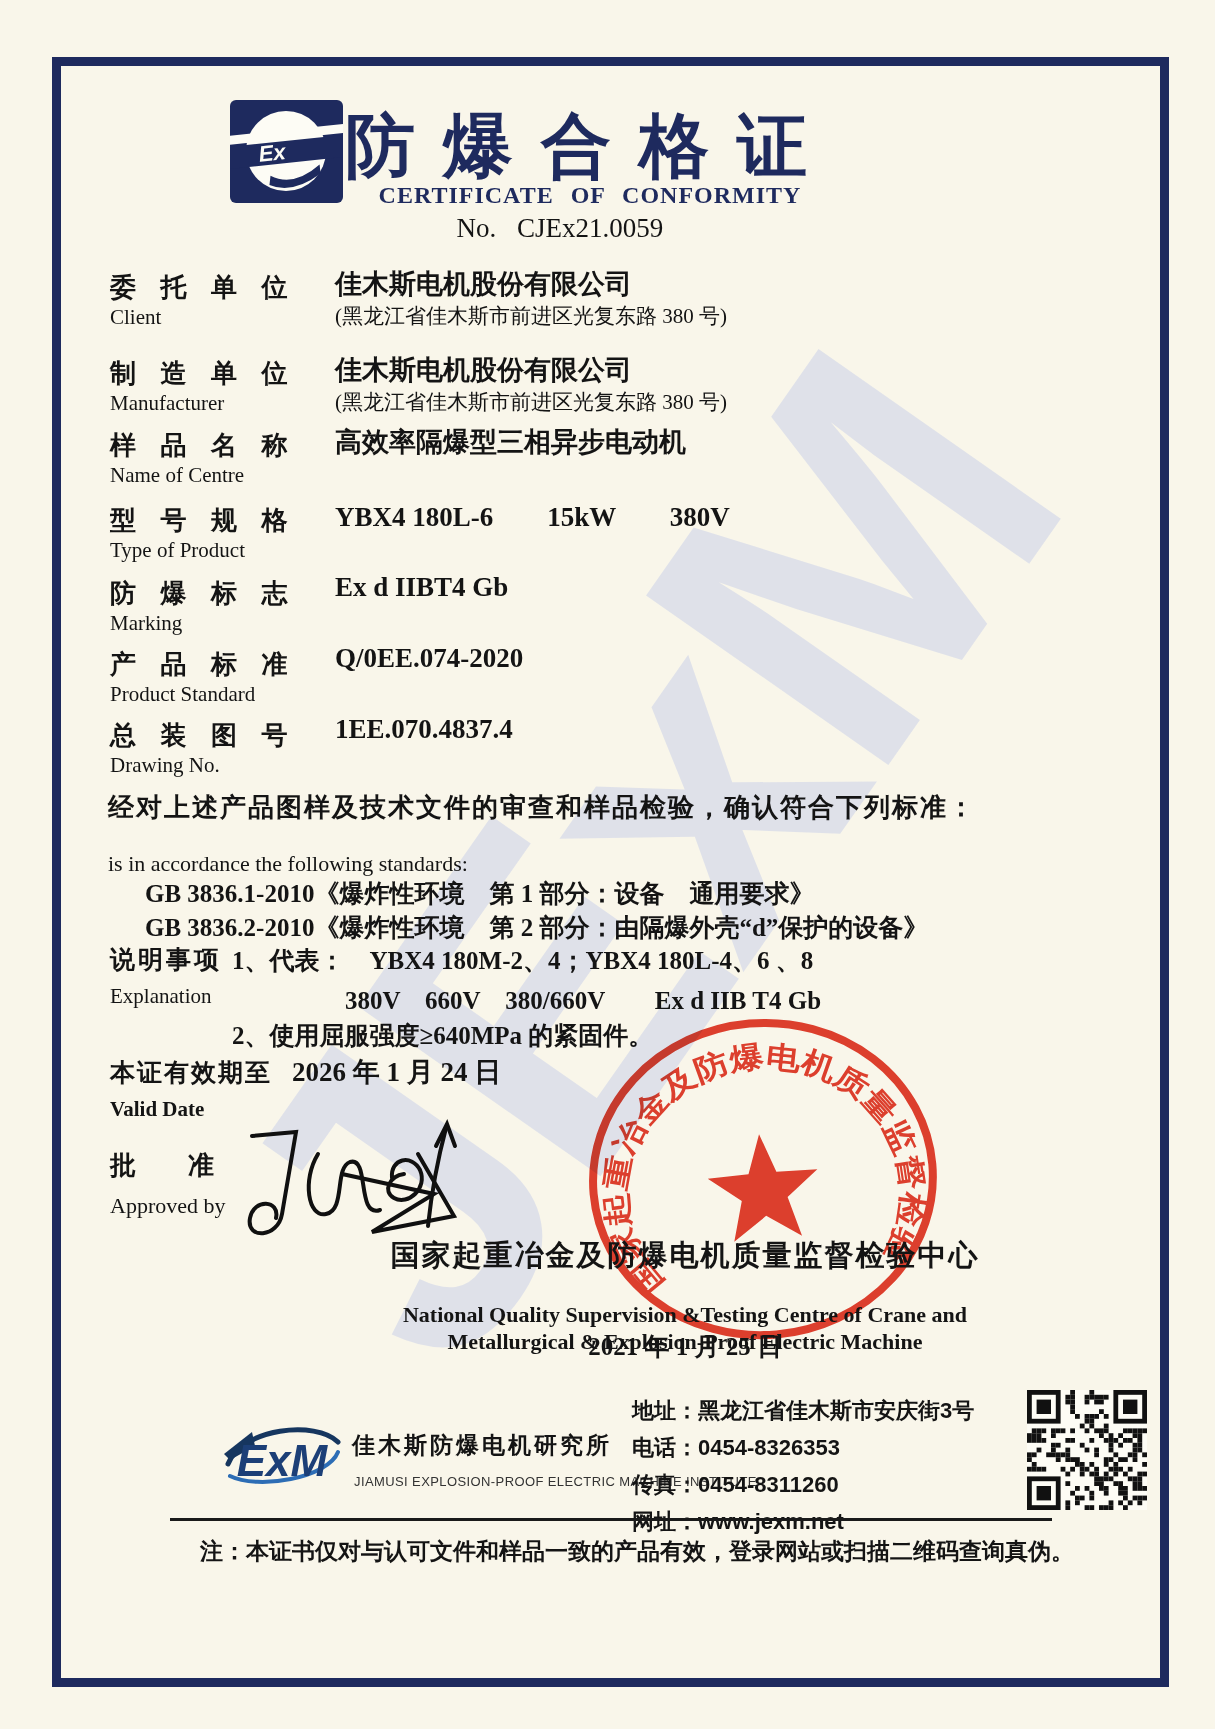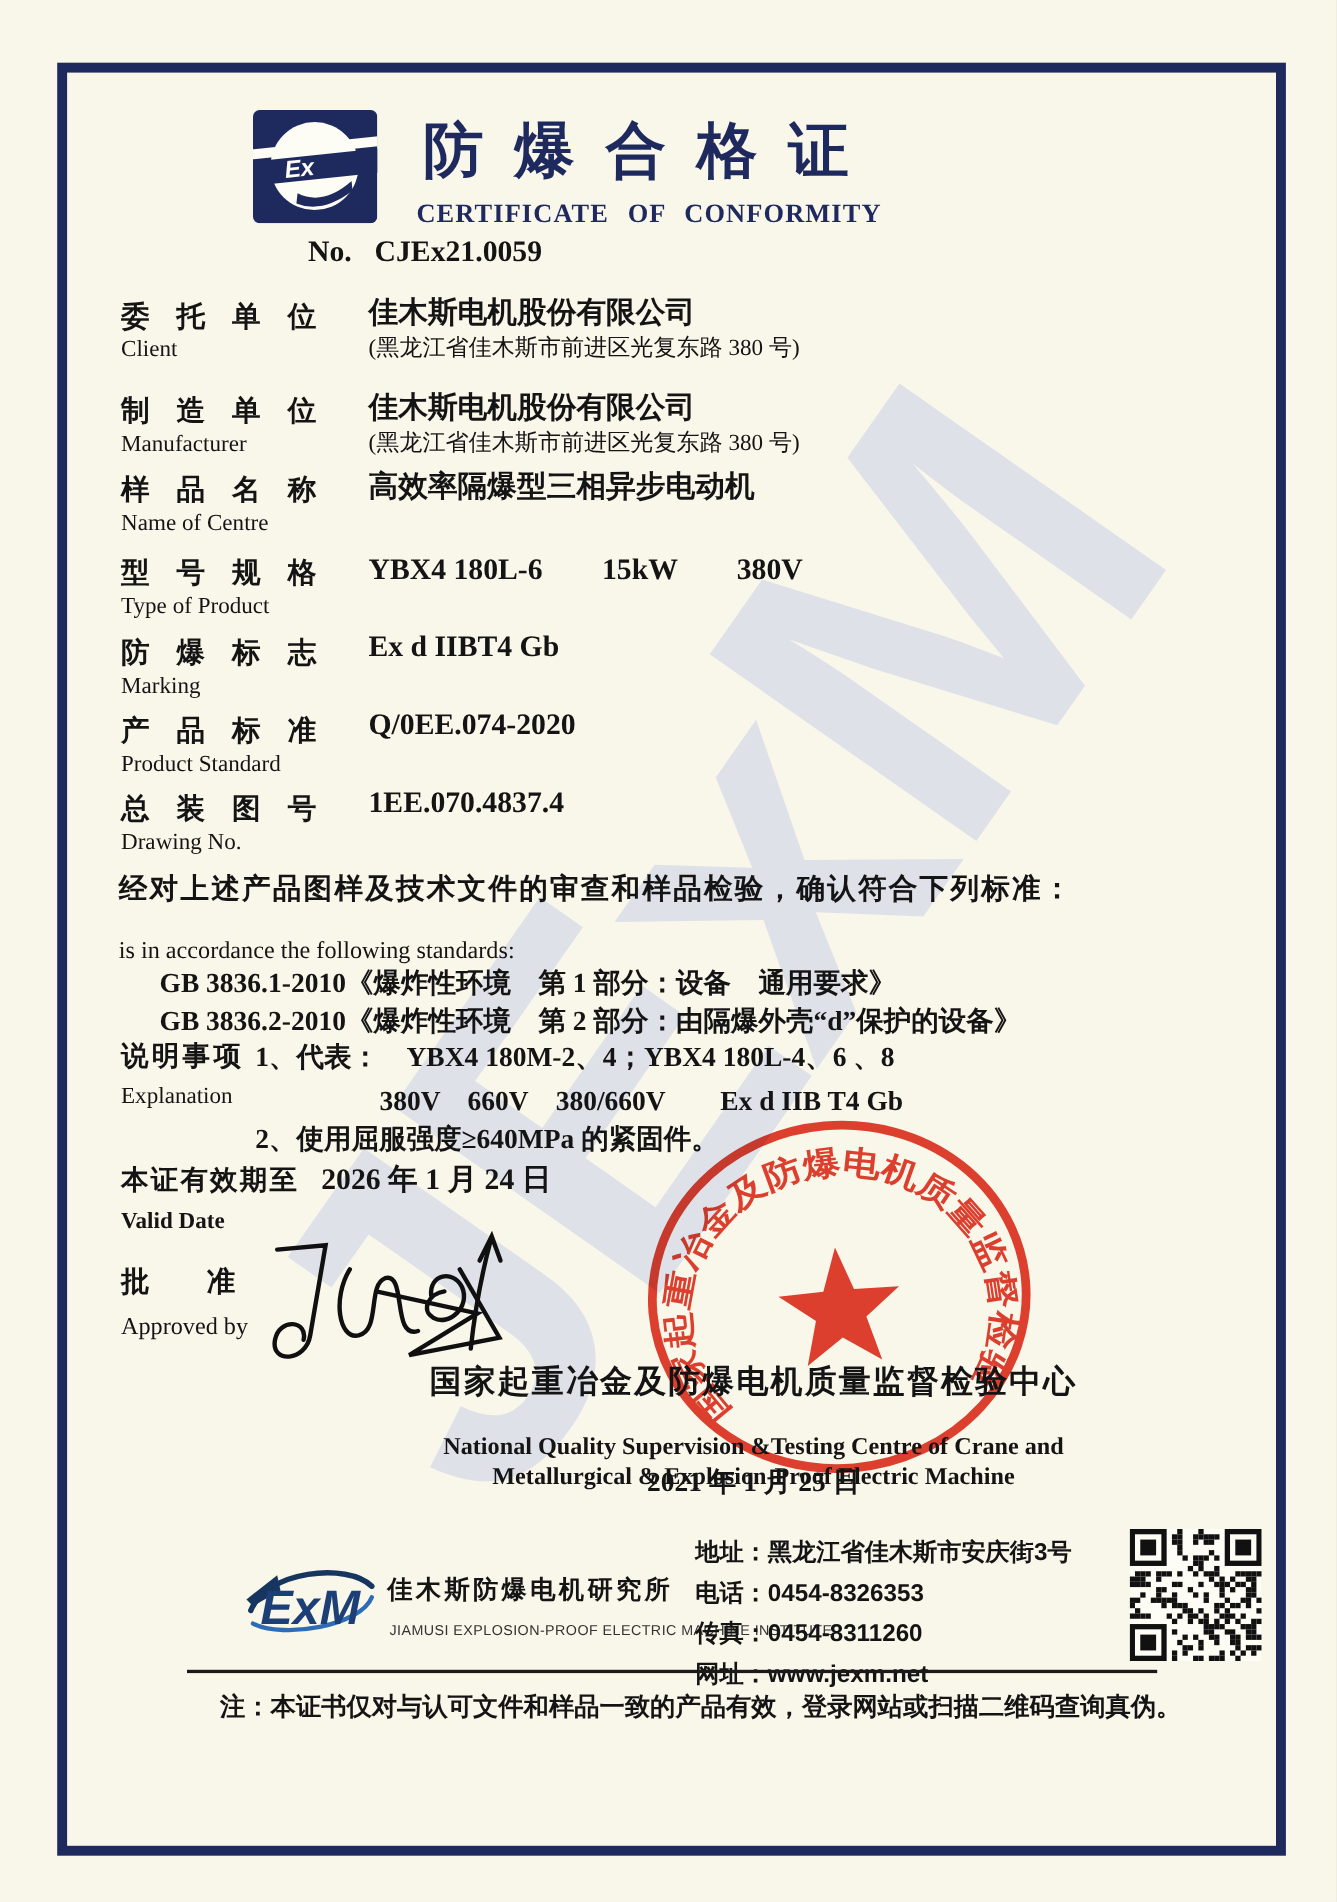--- a/index.html
+++ b/index.html
@@ -7,25 +7,25 @@
   }
   html,body{margin:0;padding:0;background:#e8e6dc;}
   .page{position:relative;width:1215px;height:1729px;background:var(--cream);
         overflow:hidden;font-family:"Liberation Serif",serif;color:var(--ink);}
   .abs{position:absolute;}
   .frame{left:52px;top:57px;width:1099px;height:1612px;border:9px solid var(--navy);z-index:1;}
   .watermark{left:640px;top:860px;transform:translate(-50%,-50%) rotate(-55deg);
              font-family:"Liberation Sans",sans-serif;font-weight:bold;font-size:430px;
              letter-spacing:-12px;color:var(--wm);opacity:.5;z-index:0;white-space:nowrap;}
   .z{z-index:2;}
-  .title{left:284px;top:100px;width:560px;text-align:center;font-weight:bold;
-         font-size:55px;color:var(--navy);letter-spacing:28px;padding-left:28px;}
+  .title{left:317px;top:100px;width:560px;font-weight:bold;
+         font-size:70px;color:var(--navy);letter-spacing:28px;padding-left:28px;}
   .subtitle{left:310px;top:182px;width:560px;text-align:center;font-weight:bold;
             font-size:24px;color:var(--navy);letter-spacing:1px;word-spacing:10px;}
-  .certno{left:280px;top:213px;width:560px;text-align:left;font-weight:bold;
+  .certno{left:280px;top:213px;width:560px;text-align:center;font-weight:normal;
           font-size:27px;word-spacing:14px;}
   .cn-label{font-weight:bold;font-size:26px;letter-spacing:9px;white-space:nowrap;}
   .en-label{font-size:21px;white-space:nowrap;}
   .f-value{font-weight:bold;font-size:27px;white-space:nowrap;}
   .f-note{font-size:21px;white-space:nowrap;}
   .stmt-cn{font-weight:bold;font-size:26px;letter-spacing:2px;white-space:nowrap;}
   .stmt-en{font-size:22px;white-space:nowrap;}
   .std{font-weight:bold;font-size:25px;white-space:nowrap;}
   .org-cn{left:180px;top:1236px;width:1010px;text-align:center;font-weight:bold;
           font-size:29px;letter-spacing:2px;z-index:4;}

